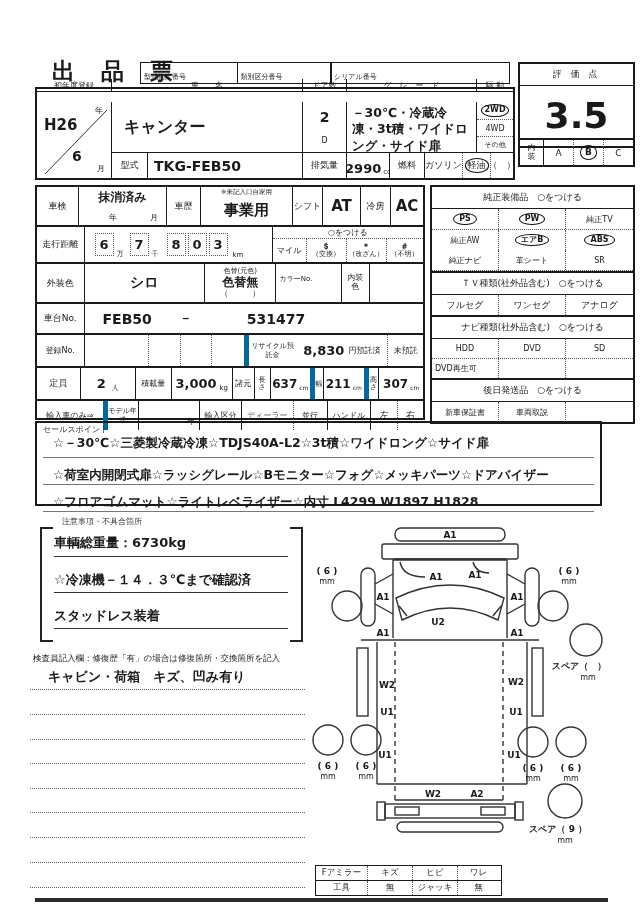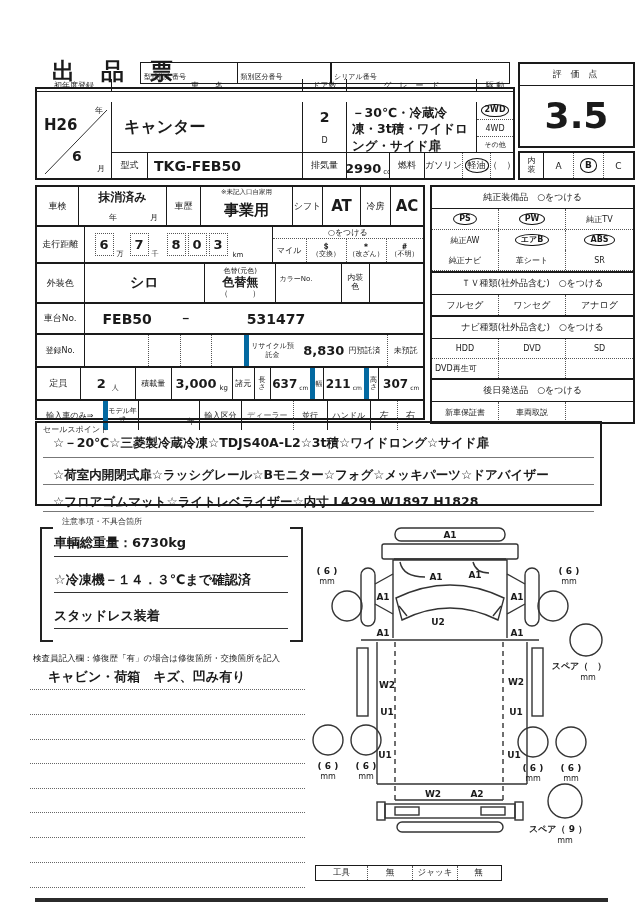--- a/index.html
+++ b/index.html
@@ -99,21 +99,21 @@
     <div class="cell ctr brd" style="width:28px;">
       <span class="circ f9" style="padding:0 2px;">軽油</span>
     </div>
     <div class="cell ctr f9" style="width:22px;">（　）</div>
   </div>
 
   <div class="abs bx" style="left:518px;top:62px;width:117px;height:86px;">
     <div class="ctr f9 bb" style="height:21px;letter-spacing:3px;">評 価 点</div>
     <div class="ctr bold" style="height:58px;font-size:36px;">3.5</div>
   </div>
-  <div class="abs bx row" style="left:518px;top:151px;width:117px;height:29px;">
+  <div class="abs bx row" style="left:518px;top:138px;width:117px;height:29px;">
     <div class="cell ctr f8 br" style="width:24px;line-height:1.1;">
       <span style="display:inline-block;width:10px;word-break:break-all;">内装</span>
     </div>
     <div class="cell ctr f9 brd" style="width:30px;">A</div>
     <div class="cell ctr brd" style="width:30px;">
       <span class="circ f9 bold" style="padding:0 4px;">B</span>
     </div>
     <div class="cell ctr f9" style="width:29px;">C</div>
   </div>
 
@@ -310,21 +310,21 @@
       <div class="row" style="height:20px;">
         <div class="cell ctr f8 brd" style="width:67px;">新車保証書</div>
         <div class="cell ctr f8 brd" style="width:67px;">車両取説</div>
         <div class="cell" style="width:67px;"></div>
       </div>
     </div>
   </div>
 
   <div class="abs bx" style="left:35px;top:421px;width:567px;height:85px;padding:1px 6px 0 6px;box-sizing:border-box;">
     <div class="f8" style="color:#333;">セールスポイント</div>
-    <div class="bold" style="font-size:12.5px;height:22px;border-bottom:1px solid #777;padding-left:10px;">☆－20℃☆三菱製冷蔵冷凍☆TDJS40A-L2☆3t積☆ワイドロング☆サイド扉</div>
+    <div class="bold" style="font-size:12.5px;height:22px;border-bottom:1px solid #777;padding-left:10px;">☆－30℃☆三菱製冷蔵冷凍☆TDJS40A-L2☆3t積☆ワイドロング☆サイド扉</div>
     <div class="bold" style="font-size:12.5px;height:27px;border-bottom:1px solid #777;padding:9px 0 0 10px;box-sizing:border-box;">☆荷室内開閉式扉☆ラッシグレール☆Bモニター☆フォグ☆メッキパーツ☆ドアバイザー</div>
     <div class="bold" style="font-size:12.5px;height:27px;border-bottom:1px solid #777;padding:9px 0 0 10px;box-sizing:border-box;">☆フロアゴムマット☆ライトレベライザー☆内寸 L4299 W1897 H1828</div>
   </div>
 
   <div class="abs f8" style="left:62px;top:516px;color:#333;">注意事項・不具合箇所</div>
   <div class="abs" style="left:40px;top:527px;width:13px;height:115px;border-left:2px solid #222;border-top:2px solid #222;border-bottom:2px solid #222;"></div>
   <div class="abs" style="left:290px;top:527px;width:13px;height:115px;border-right:2px solid #222;border-top:2px solid #222;border-bottom:2px solid #222;"></div>
   <div class="abs" style="left:54px;top:530px;width:234px;">
     <div class="bold f13" style="height:27px;border-bottom:1.5px solid #333;padding-top:4px;box-sizing:border-box;">車輌総重量：6730kg</div>
     <div class="bold f13" style="height:36px;border-bottom:1.5px solid #333;padding-top:14px;box-sizing:border-box;">☆冷凍機－１４．３℃まで確認済</div>
@@ -428,20 +428,26 @@
       <text class="dlbl" x="130" y="277">W2</text>
       <text class="dlbl" x="174" y="277">A2</text>
       <text class="dlbl" x="276" y="149">スペア（　）</text>
       <text class="dsm" x="285" y="160">mm</text>
       <text class="dlbl" x="255" y="312">スペア（ 9 ）</text>
       <text class="dsm" x="262" y="323">mm</text>
     </svg>
   </div>
 
   <div class="abs bx1" style="left:315px;top:865px;width:187px;">
+    <div class="row bb" style="height:14px;">
+      <div class="cell ctr brd" style="width:52px;font-size:8.5px;">Fアミラー</div>
+      <div class="cell ctr brd" style="width:45px;font-size:8.5px;">キズ</div>
+      <div class="cell ctr brd" style="width:45px;font-size:8.5px;">ヒビ</div>
+      <div class="cell ctr" style="width:41px;font-size:8.5px;">ワレ</div>
+    </div>
     <div class="row" style="height:14px;">
       <div class="cell ctr brd" style="width:52px;font-size:8.5px;">工具</div>
       <div class="cell ctr brd" style="width:45px;font-size:8.5px;">無</div>
       <div class="cell ctr brd" style="width:45px;font-size:8.5px;">ジャッキ</div>
       <div class="cell ctr" style="width:41px;font-size:8.5px;">無</div>
     </div>
   </div>
 
   <div class="abs" style="left:35px;top:898px;width:573px;height:4px;background:#2b2b2b;"></div>
 

